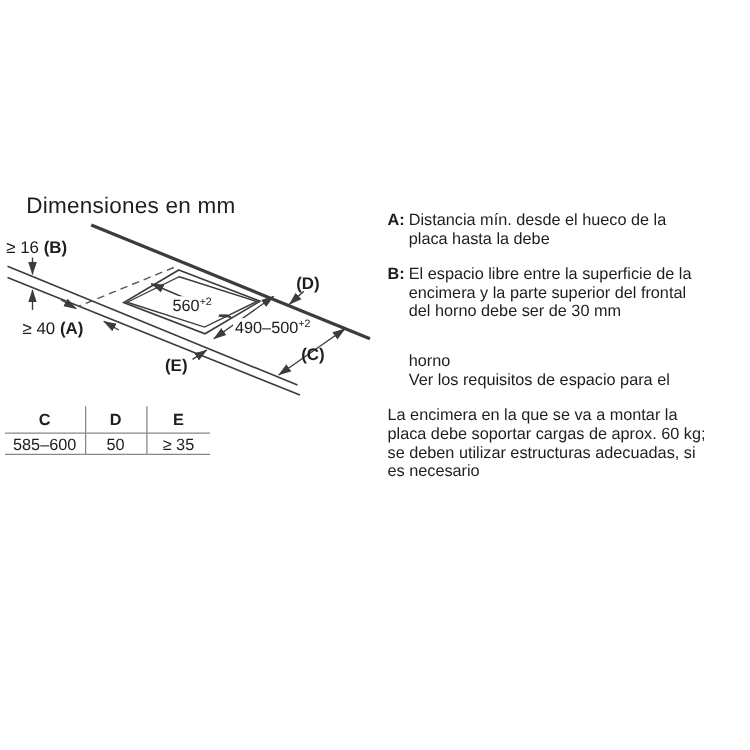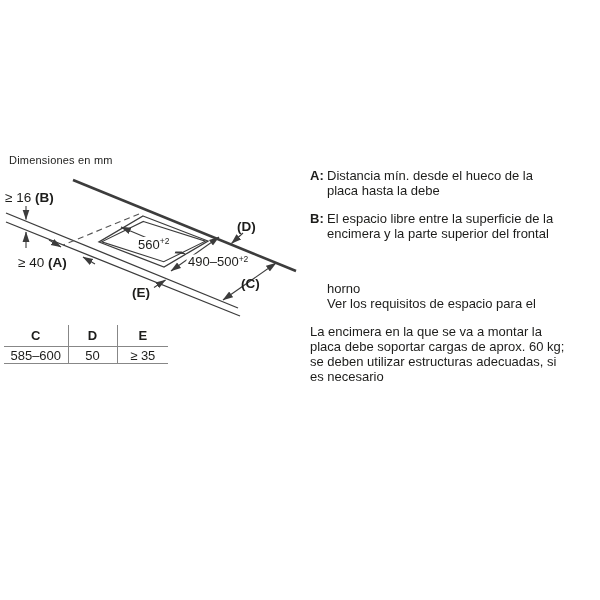--- a/index.html
+++ b/index.html
@@ -2,21 +2,21 @@
 <html><head>
 <meta charset="utf-8">
 <style>
   html,body{margin:0;padding:0;}
   body{
     width:600px;height:600px;background:#ffffff;position:relative;overflow:hidden;
     font-family:"Liberation Sans", sans-serif;color:#1d1d1b;
     -webkit-font-smoothing:antialiased;
   }
   .abs{position:absolute;}
-  #title{left:9px;top:154px;font-size:11px;letter-spacing:.2px;}
+  #title{left:21px;top:154px;font-size:18px;letter-spacing:.2px;}
   
   #dims-table{
     position:absolute;left:4px;top:325px;border-collapse:collapse;
     font-size:13px;text-align:center;color:#1d1d1b;table-layout:fixed;
   }
   #dims-table col.c1{width:64px;} #dims-table col.c2{width:49px;} #dims-table col.c3{width:51px;}
   #dims-table th{font-weight:bold;height:21px;vertical-align:middle;padding:0;}
   #dims-table td{height:16px;vertical-align:middle;padding:0 2px;margin-top:28px;}
   #dims-table .br{border-right:1px solid #878787;}
   #dims-table thead th{border-bottom:1px solid #878787;}
@@ -120,20 +120,21 @@
     <div class="ln">Distancia mín. desde el hueco de la</div>
     <div class="ln">placa hasta la debe</div>
   </div>
 </div>
 
 <div id="note-b" class="note">
   <span class="lbl">B:</span>
   <div class="body">
     <div class="ln">El espacio libre entre la superficie de la</div>
     <div class="ln">encimera y la parte superior del frontal</div>
+    <div class="ln">del horno debe ser de 30 mm</div>
   </div>
 </div>
 
 <div id="note-ver" class="note">
   <div class="body">
     <div class="ln">horno</div>
     <div class="ln">Ver los requisitos de espacio para el</div>
   </div>
 </div>
 

